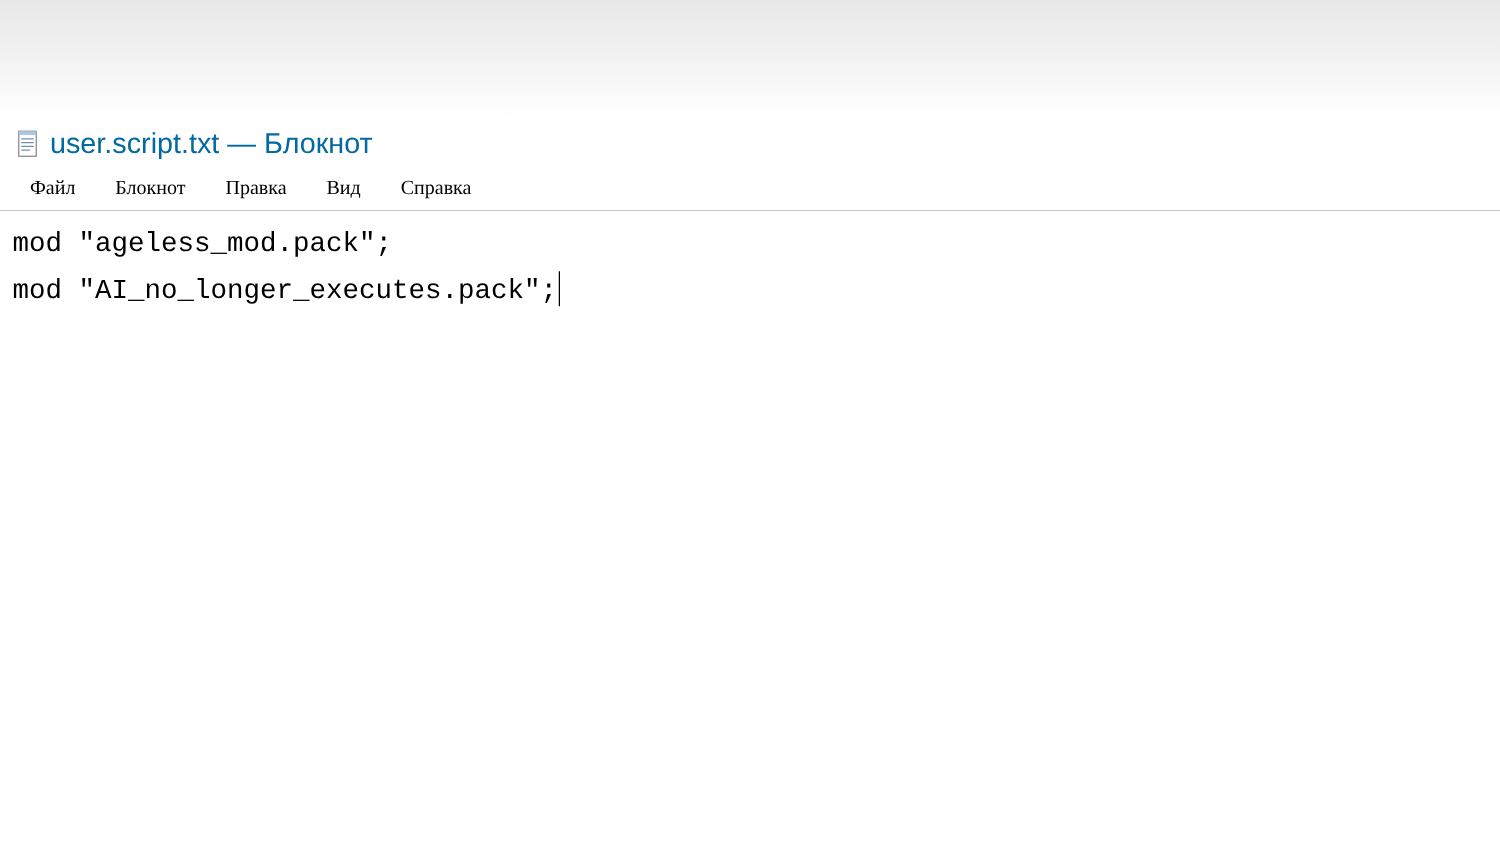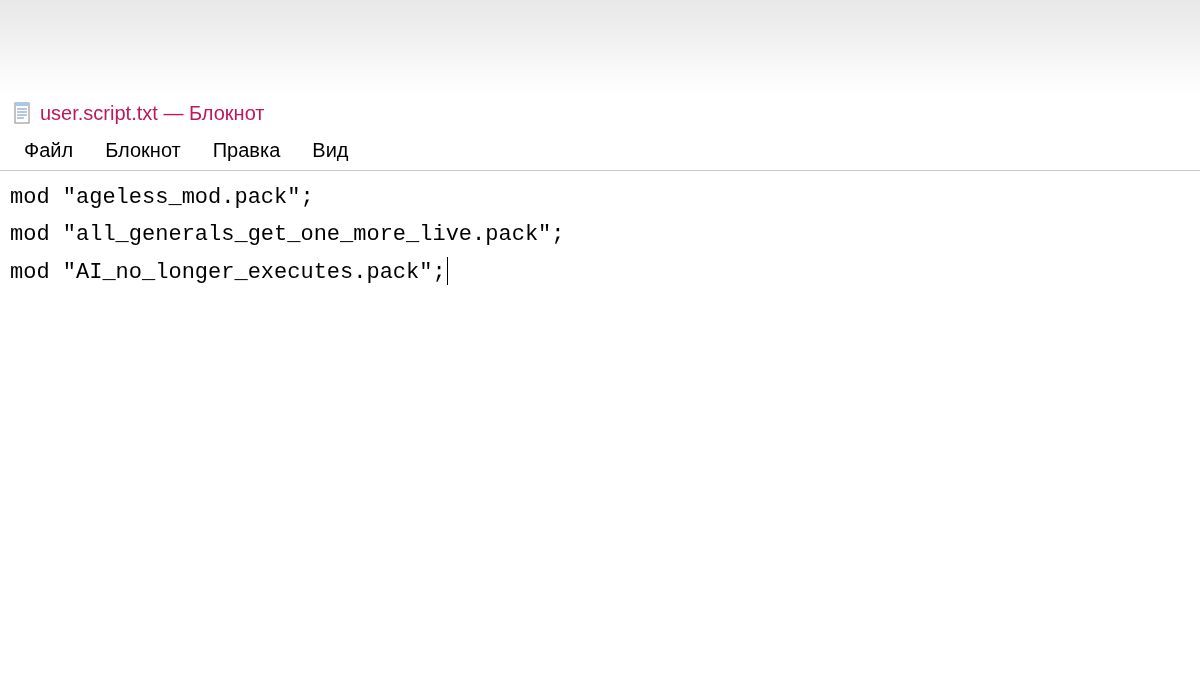--- a/index.html
+++ b/index.html
@@ -32,38 +32,38 @@
     
     .notepad-icon {
       width: 20px;
       height: 24px;
       display: inline-flex;
       align-items: center;
       justify-content: center;
     }
     
     .title-text {
-      font-size: 20px;
-      color: #be185d;
+      font-size: 23px;
+      color: #0369a1;
       font-family: 'Segoe UI', Tahoma, sans-serif;
     }
     
     .menubar {
       display: flex;
       padding: 4px 8px;
       background: #ffffff;
       border-bottom: 1px solid #c8c8c8;
     }
     
     .menu-item {
-      font-size: 20px;
+      font-size: 16px;
       color: #000000;
       padding: 4px 16px;
       cursor: default;
-      font-family: Liberation Sans, sans-serif;
+      font-family: Liberation Serif, serif;
     }
     
     .content-area {
       padding: 8px 10px;
       background: #ffffff;
       font-family: 'Consolas', 'Courier New', monospace;
       font-size: 22px;
       line-height: 1.7;
       color: #000000;
       white-space: pre;
@@ -104,15 +104,16 @@
     <span>—</span>
     <span>Блокнот</span>
   </span>
 </div>
 
 <div class="menubar">
   <div class="menu-item">Файл</div>
   <div class="menu-item">Блокнот</div>
   <div class="menu-item">Правка</div>
   <div class="menu-item">Вид</div>
+  <div class="menu-item">Справка</div>
 </div>
 
-<div class="content-area"><span class="content-line">mod "ageless_mod.pack";</span><span class="content-line">mod "all_generals_get_one_more_live.pack";</span><span class="content-line"><span>mod "AI_no_longer_executes.pack";</span><span class="cursor-caret"></span></span></div>
+<div class="content-area"><span class="content-line">mod "ageless_mod.pack";</span><span class="content-line"><span>mod "AI_no_longer_executes.pack";</span><span class="cursor-caret"></span></span></div>
 
 </body></html>

